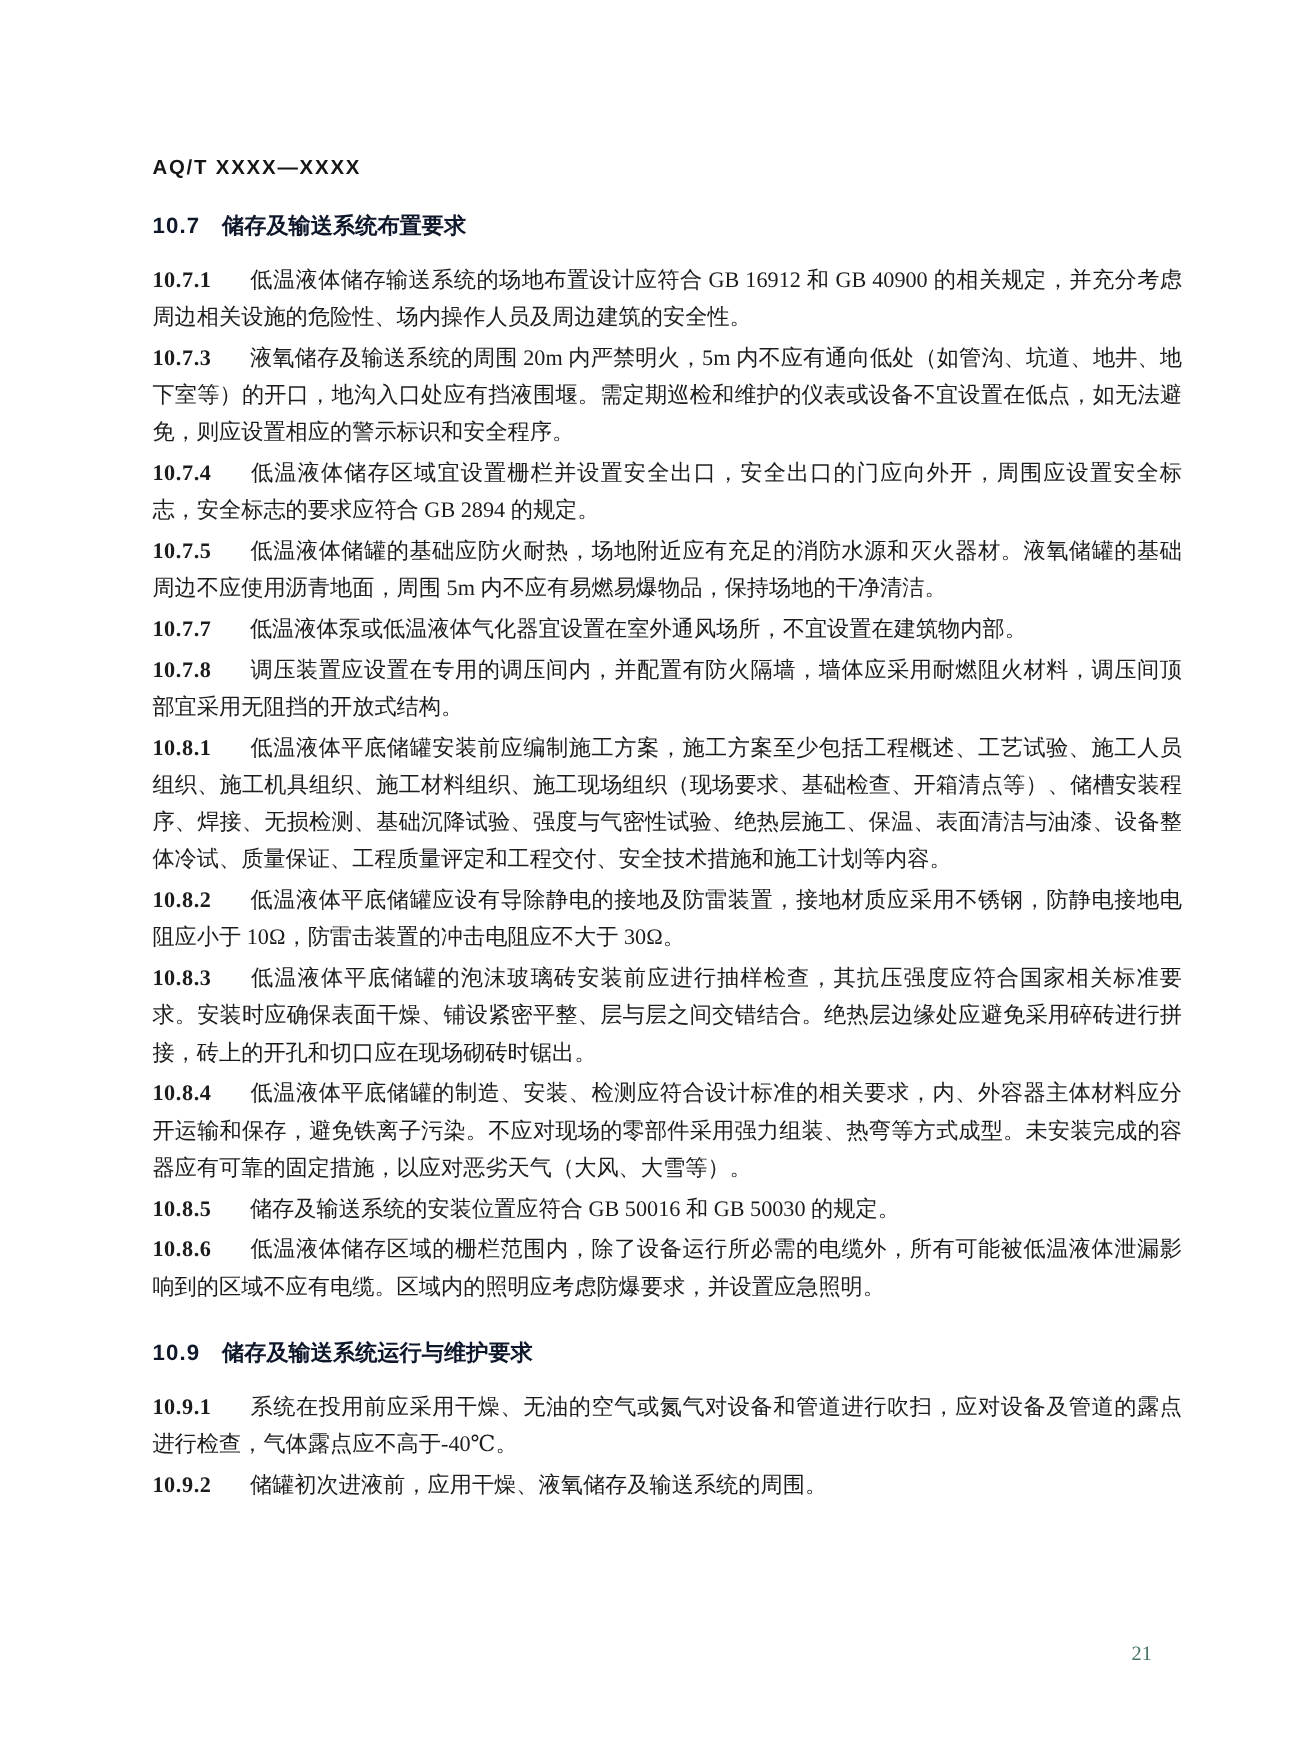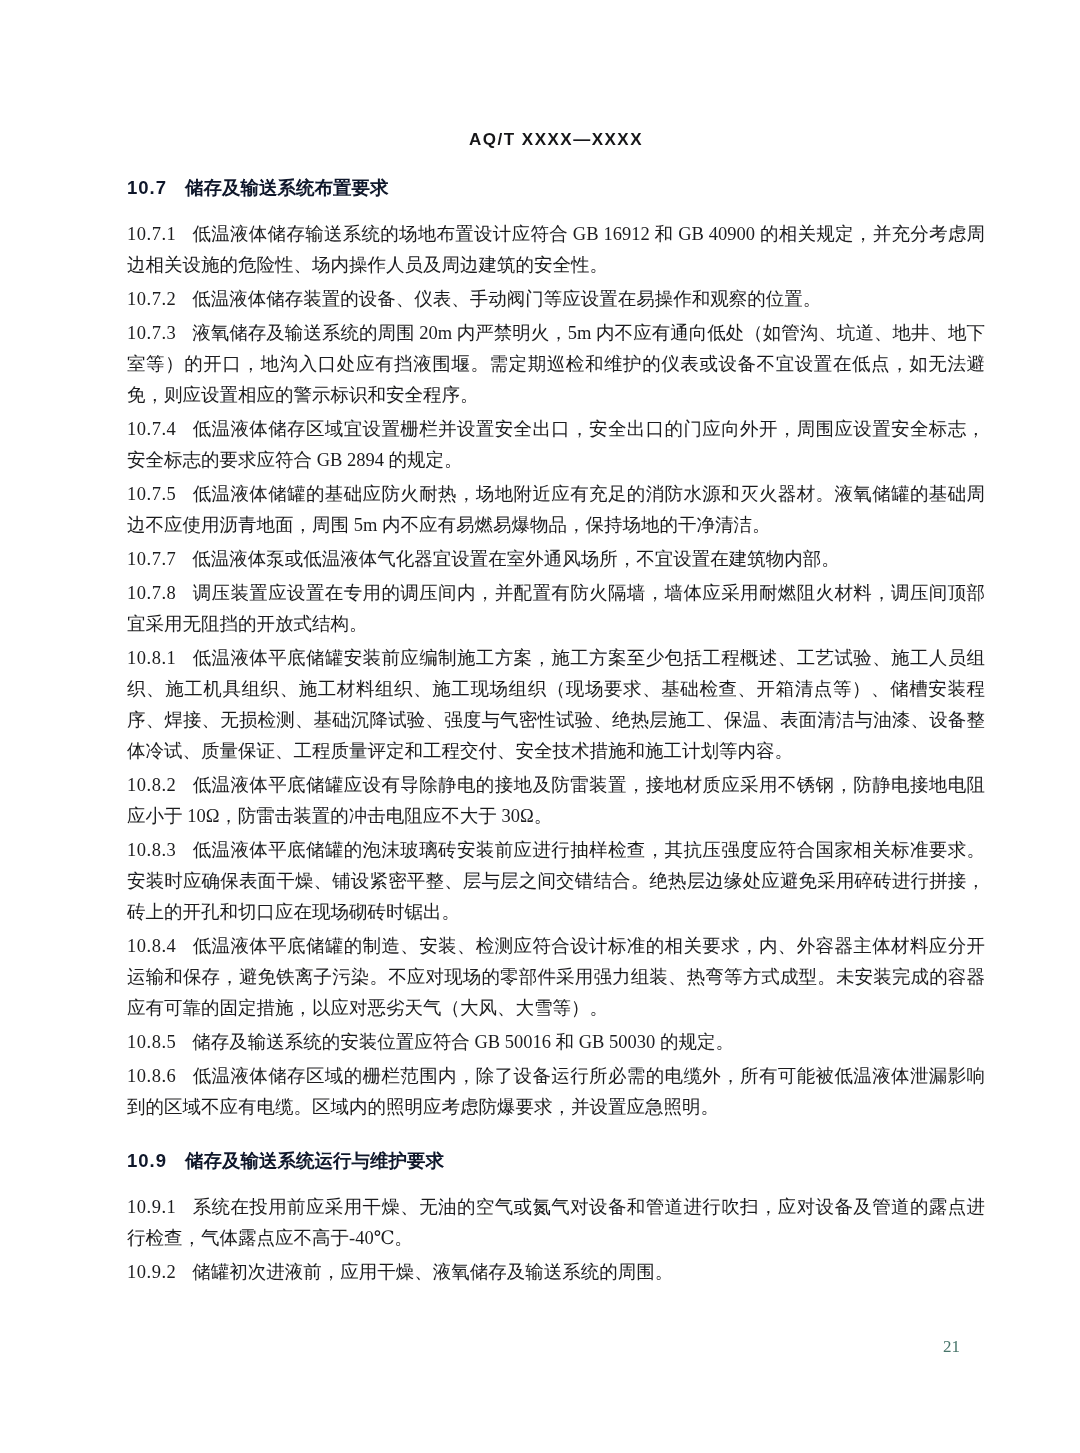--- a/index.html
+++ b/index.html
@@ -13,21 +13,21 @@
     height: 1453px;
     position: relative;
     font-family: "Liberation Serif", "DejaVu Serif", serif;
     color: var(--text-color);
     overflow: hidden;
   }
   .page-inner {
     padding: 130px 95px 0 127px;
   }
   .doc-header {
-    text-align: center;
+    text-align: left;
     font-family: "Liberation Sans", "DejaVu Sans", sans-serif;
     font-weight: 700;
     font-size: 17px;
     letter-spacing: 1.5px;
     color: #161618;
     margin-bottom: 20px;
   }
   .sec-heading {
     font-family: "Liberation Sans", "DejaVu Sans", sans-serif;
     font-size: 18.5px;
@@ -42,43 +42,43 @@
     letter-spacing: 1px;
   }
   p.clause {
     font-size: 18.5px;
     line-height: 31px;
     text-align: justify;
     margin: 0 0 3px 0;
   }
   p.clause .num {
     font-family: "Liberation Serif", "DejaVu Serif", serif;
-    margin-right: 16px;
+    margin-right: 32px;
     letter-spacing: 0.5px;
     white-space: nowrap;
+    font-weight: bold;
   }
   .doc-footer {
     position: absolute;
-    top: 1337px;
+    top: 1368px;
     right: 120px;
     font-size: 17px;
     font-family: "Liberation Serif", "DejaVu Serif", serif;
     color: var(--page-number-color);
   }
 </style>
 </head>
 <body>
 
 <div class="page-inner">
   <div class="doc-header">AQ/T XXXX—XXXX</div>
 
   <main>
       <h2 class="sec-heading"><span class="num">10.7</span><span>储存及输送系统布置要求</span></h2>
       <p class="clause"><span class="num">10.7.1</span><span>低温液体储存输送系统的场地布置设计应符合 GB 16912 和 GB 40900 的相关规定，并充分考虑周边相关设施的危险性、场内操作人员及周边建筑的安全性。</span></p>
-      <p class="clause"><span class="num">10.7.2</span><span>低温液体储存装置的设备、仪表、手动阀门等应设置在易操作和观察的位置。</span></p>
       <p class="clause"><span class="num">10.7.3</span><span>液氧储存及输送系统的周围 20m 内严禁明火，5m 内不应有通向低处（如管沟、坑道、地井、地下室等）的开口，地沟入口处应有挡液围堰。需定期巡检和维护的仪表或设备不宜设置在低点，如无法避免，则应设置相应的警示标识和安全程序。</span></p>
       <p class="clause"><span class="num">10.7.4</span><span>低温液体储存区域宜设置栅栏并设置安全出口，安全出口的门应向外开，周围应设置安全标志，安全标志的要求应符合 GB 2894 的规定。</span></p>
       <p class="clause"><span class="num">10.7.5</span><span>低温液体储罐的基础应防火耐热，场地附近应有充足的消防水源和灭火器材。液氧储罐的基础周边不应使用沥青地面，周围 5m 内不应有易燃易爆物品，保持场地的干净清洁。</span></p>
       <p class="clause"><span class="num">10.7.7</span><span>低温液体泵或低温液体气化器宜设置在室外通风场所，不宜设置在建筑物内部。</span></p>
       <p class="clause"><span class="num">10.7.8</span><span>调压装置应设置在专用的调压间内，并配置有防火隔墙，墙体应采用耐燃阻火材料，调压间顶部宜采用无阻挡的开放式结构。</span></p>
       <p class="clause"><span class="num">10.8.1</span><span>低温液体平底储罐安装前应编制施工方案，施工方案至少包括工程概述、工艺试验、施工人员组织、施工机具组织、施工材料组织、施工现场组织（现场要求、基础检查、开箱清点等）、储槽安装程序、焊接、无损检测、基础沉降试验、强度与气密性试验、绝热层施工、保温、表面清洁与油漆、设备整体冷试、质量保证、工程质量评定和工程交付、安全技术措施和施工计划等内容。</span></p>
       <p class="clause"><span class="num">10.8.2</span><span>低温液体平底储罐应设有导除静电的接地及防雷装置，接地材质应采用不锈钢，防静电接地电阻应小于 10Ω，防雷击装置的冲击电阻应不大于 30Ω。</span></p>
       <p class="clause"><span class="num">10.8.3</span><span>低温液体平底储罐的泡沫玻璃砖安装前应进行抽样检查，其抗压强度应符合国家相关标准要求。安装时应确保表面干燥、铺设紧密平整、层与层之间交错结合。绝热层边缘处应避免采用碎砖进行拼接，砖上的开孔和切口应在现场砌砖时锯出。</span></p>
       <p class="clause"><span class="num">10.8.4</span><span>低温液体平底储罐的制造、安装、检测应符合设计标准的相关要求，内、外容器主体材料应分开运输和保存，避免铁离子污染。不应对现场的零部件采用强力组装、热弯等方式成型。未安装完成的容器应有可靠的固定措施，以应对恶劣天气（大风、大雪等）。</span></p>
       <p class="clause"><span class="num">10.8.5</span><span>储存及输送系统的安装位置应符合 GB 50016 和 GB 50030 的规定。</span></p>

